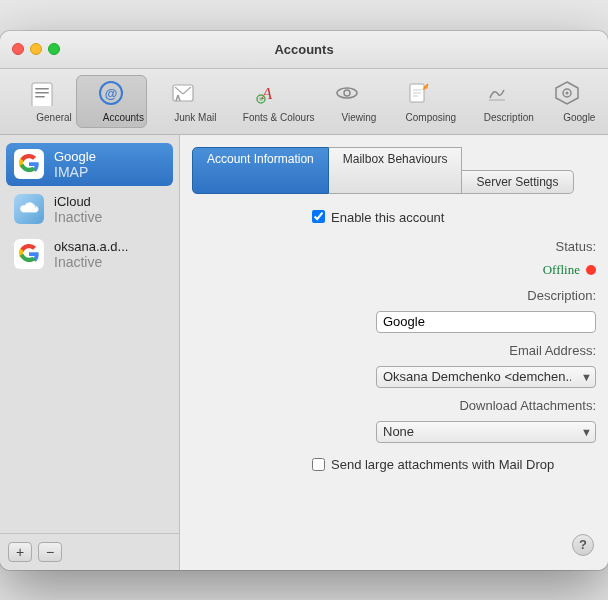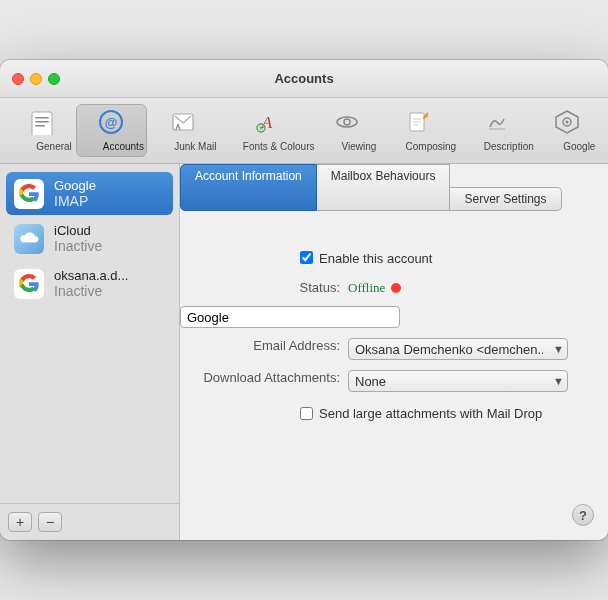--- a/index.html
+++ b/index.html
@@ -7,21 +7,21 @@
       background: #e8e8e8;
       font-family: -apple-system, BlinkMacSystemFont, "San Francisco", "Helvetica Neue", sans-serif;
       font-size: 13px;
       display: flex;
       justify-content: center;
       align-items: center;
       min-height: 100vh;
     }
     .window {
       width: 608px;
-      height: 480px;
+      height: 539px;
       background: #ececec;
       border-radius: 10px;
       box-shadow: 0 20px 60px rgba(0,0,0,0.4), 0 0 0 1px rgba(0,0,0,0.15);
       display: flex;
       flex-direction: column;
       overflow: hidden;
     }
     .title-bar {
       height: 38px;
       background: linear-gradient(to bottom, #f0f0f0, #e0e0e0);
@@ -158,21 +158,21 @@
       align-items: center;
       justify-content: center;
       font-size: 14px;
       color: #444;
     }
     .main-panel {
       flex: 1;
       background: #f0f0f0;
       display: flex;
       flex-direction: column;
-      gap: 24px;
+      padding: 12px;
     }
     .tabs {
       display: flex;
       gap: 0;
       margin-bottom: 16px;
     }
     .tab {
       padding: 4px 14px;
       font-size: 12px;
       border: 1px solid #aaa;
@@ -204,22 +204,23 @@
       width: 13px;
       height: 13px;
       cursor: pointer;
     }
     .checkbox-label {
       font-size: 13px;
       color: #333;
     }
     .form-row {
       display: flex;
-      align-items: flex-start;
+      align-items: flex-end;
       gap: 8px;
+      flex-direction: column;
     }
     .form-label {
       text-align: right;
       width: 160px;
       flex-shrink: 0;
       font-size: 13px;
       color: #555;
     }
     .form-value {
       font-size: 13px;
@@ -478,20 +479,21 @@
 
         <div class="form-row">
           <span class="form-label">Status:</span>
           <span class="form-value">
             <span>Offline</span>
             <span class="status-dot"></span>
           </span>
         </div>
 
         <div class="form-row">
+          <span class="form-label">Description:</span>
           <input type="text" class="text-input" value="Google" style="">
         </div>
 
         <div class="form-row">
           <span class="form-label">Email Address:</span>
           <div class="select-wrapper">
             <select class="select-field">
               <option>Oksana Demchenko &lt;demchen...</option>
             </select>
             <span class="select-arrow">▼</span>

